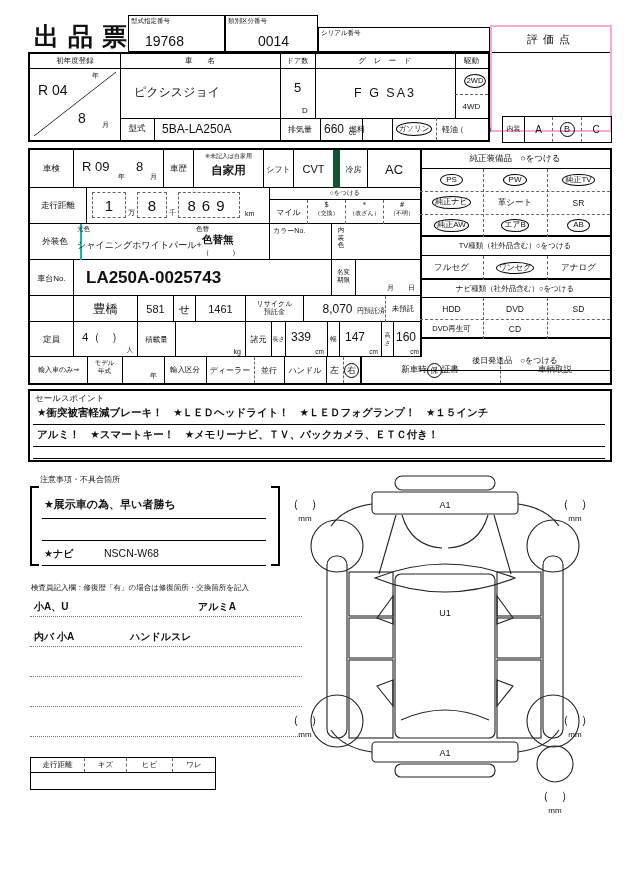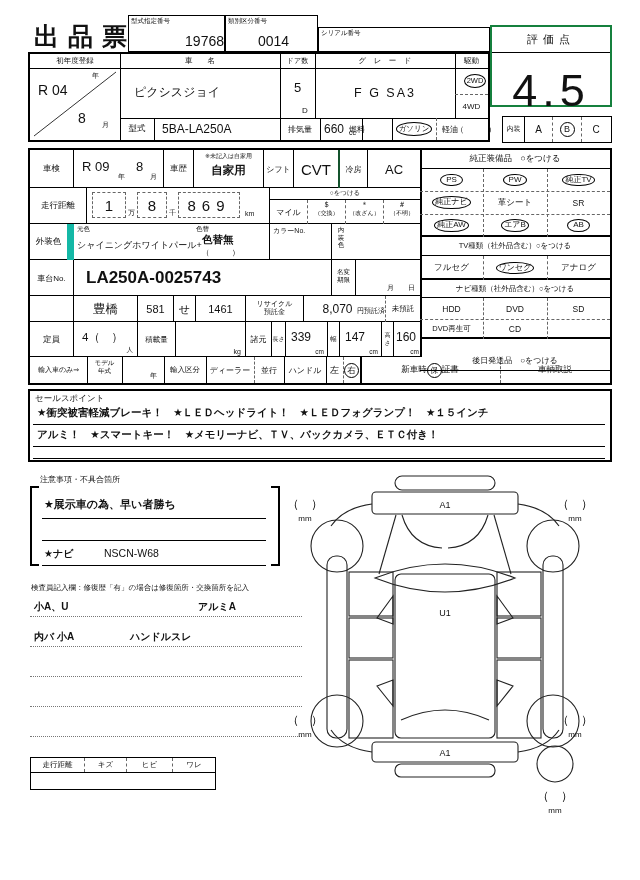--- a/index.html
+++ b/index.html
@@ -23,33 +23,32 @@
 </style>
 </head>
 <body>
 
 <div id="sheet">
 
   <div class="a" style="left:34px;top:20px;font-size:25px;font-weight:700;letter-spacing:9px">出品票</div>
 
   <div class="bx" style="left:128px;top:15px;width:97px;height:37px">
     <div class="a" style="left:2px;top:1px;font-size:6.5px">型式指定番号</div>
-    <div class="a" style="left:0;right:0;bottom:2px;text-align:right;padding-left:16px;font-size:14px">19768</div>
+    <div class="a" style="left:0;right:0;bottom:2px;text-align:left;padding-left:16px;font-size:14px">19768</div>
   </div>
   <div class="bx" style="left:225px;top:15px;width:93px;height:37px">
     <div class="a" style="left:2px;top:1px;font-size:6.5px">類別区分番号</div>
     <div class="a" style="left:0;right:0;bottom:2px;text-align:center;padding-left:4px;font-size:14px">0014</div>
   </div>
   <div class="bx" style="left:318px;top:27px;width:172px;height:25px">
     <div class="a" style="left:2px;top:1px;font-size:6.5px">シリアル番号</div>
   </div>
 
-  <div class="a" style="left:490px;top:25px;width:122px;height:82px;border:2px solid #15803d">
+  <div class="a" style="left:490px;top:25px;width:122px;height:107px;border:2px solid #f9a8d4">
     <div class="ctr" style="height:26px;border-bottom:1.5px solid #000;font-size:11px;letter-spacing:5px">評価点</div>
-    <div class="ctr" style="height:76px;font-size:45px;letter-spacing:5px">4.5</div>
   </div>
 
   <div class="a" style="left:28px;top:52px;width:462px;height:90px;border:2px solid #000">
 
     <div class="hln" style="left:0;top:14px;width:458px"></div>
     <div class="a ctr" style="left:0;top:0;width:90px;height:14px;font-size:7.5px">初年度登録</div>
     <div class="a ctr" style="left:90px;top:0;width:160px;height:14px;font-size:7.5px">車　　名</div>
     <div class="a ctr" style="left:250px;top:0;width:35px;height:14px;font-size:7px">ドア数</div>
     <div class="a ctr" style="left:285px;top:0;width:140px;height:14px;font-size:7.5px">グ　レ　ー　ド</div>
     <div class="a ctr" style="left:425px;top:0;width:33px;height:14px;font-size:7.5px">駆動</div>
@@ -117,21 +116,21 @@
         <span class="a" style="left:44px;top:22px;font-size:7px">年</span>
         <span class="a" style="left:62px;top:9px;font-size:13px">8</span>
         <span class="a" style="left:76px;top:22px;font-size:7px">月</span>
       </div>
       <div class="a ctr" style="left:134px;top:0;width:30px;height:38px;border-right:1px solid #000;font-size:8.5px">車歴</div>
       <div class="a" style="left:164px;top:0;width:70px;height:38px;border-right:1px solid #000;text-align:center">
         <div style="font-size:6px;padding-top:2px">※未記入は自家用</div>
         <div style="font-size:11.5px;font-weight:600;padding-top:2px">自家用</div>
       </div>
       <div class="a ctr" style="left:234px;top:0;width:30px;height:38px;border-right:1px solid #000;font-size:8px">シフト</div>
-      <div class="a ctr" style="left:264px;top:0;width:46px;height:38px;border-right:2px solid #14532d;font-size:15px">CVT</div>
+      <div class="a ctr" style="left:264px;top:0;width:46px;height:38px;border-right:7px solid #14532d;font-size:11px">CVT</div>
       <div class="a ctr" style="left:310px;top:0;width:28px;height:38px;border-right:1px solid #000;font-size:8px">冷房</div>
       <div class="a ctr" style="left:338px;top:0;width:52px;height:38px;font-size:13px">AC</div>
     </div>
 
     <div class="row" style="top:38px;height:36px;border-bottom:1px solid #000">
       <div class="a ctr" style="left:0;top:0;width:57px;height:36px;border-right:1px solid #000;font-size:8.5px">走行距離</div>
       <div class="a" style="left:57px;top:0;width:183px;height:36px;border-right:1px solid #000">
         <div class="a ctr" style="left:5px;top:4px;width:34px;height:26px;border:1.5px dashed #666;font-size:15px">1</div>
         <div class="a" style="left:41px;top:20px;font-size:7px">万</div>
         <div class="a ctr" style="left:50px;top:4px;width:30px;height:26px;border:1.5px dashed #666;font-size:15px">8</div>
@@ -149,21 +148,21 @@
         <div style="font-size:7.5px;padding-top:1px">＊</div>
         <div style="font-size:6px">（改ざん）</div>
       </div>
       <div class="a stk" style="left:354px;top:12px;width:36px;height:24px">
         <div style="font-size:7.5px;padding-top:1px">＃</div>
         <div style="font-size:6px">（不明）</div>
       </div>
     </div>
 
     <div class="row" style="top:74px;height:36px;border-bottom:1px solid #000">
-      <div class="a ctr" style="left:0;top:0;width:44px;height:36px;border-right:7px solid #14b8a6;font-size:8.5px">外装色</div>
+      <div class="a ctr" style="left:0;top:0;width:52px;height:36px;border-right:2px solid #14b8a6;font-size:8.5px">外装色</div>
       <div class="a" style="left:44px;top:0;width:196px;height:36px;border-right:1px solid #000">
         <div class="a" style="left:3px;top:1px;font-size:6.5px">元色</div>
         <div class="a" style="left:3px;top:15px;font-size:9px">シャイニングホワイトパール+</div>
         <div class="a" style="left:122px;top:1px;font-size:6.5px">色替</div>
         <div class="a" style="left:128px;top:9px;font-size:10.5px;font-weight:600">色替無</div>
         <div class="a" style="left:128px;top:24px;font-size:7.5px">（　　　）</div>
       </div>
       <div class="a" style="left:240px;top:0;width:62px;height:36px;border-right:1px solid #000">
         <div class="a" style="left:3px;top:2px;font-size:7px">カラーNo.</div>
       </div>

